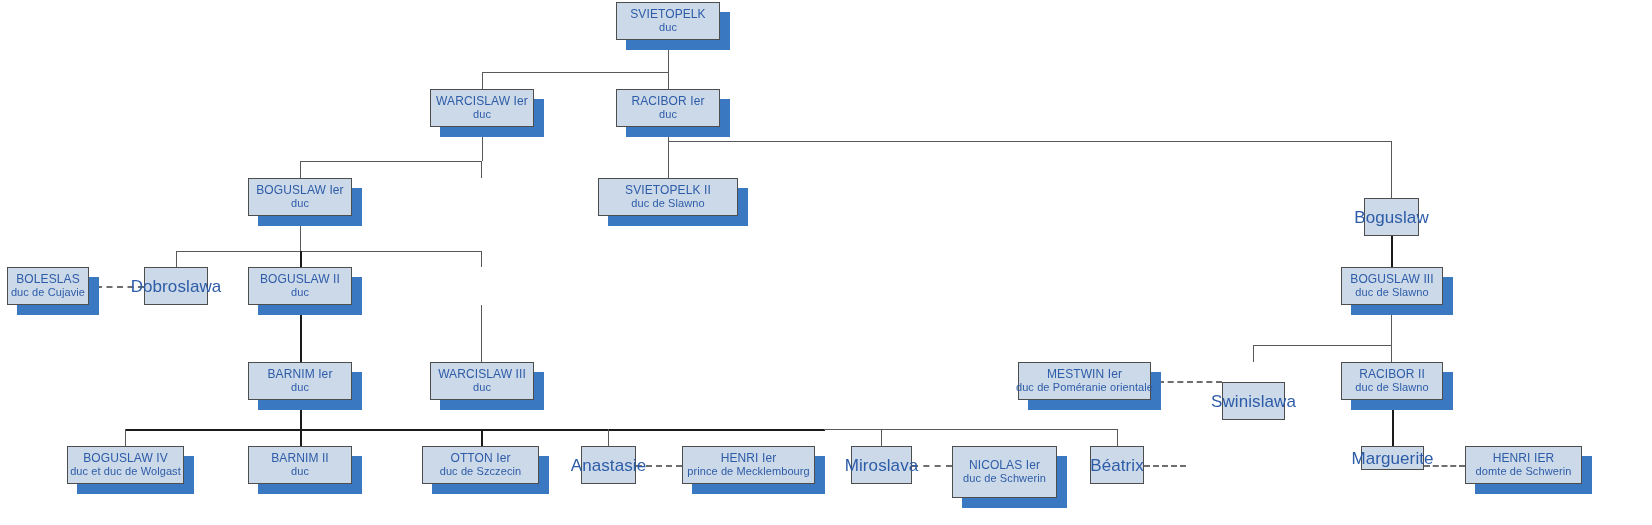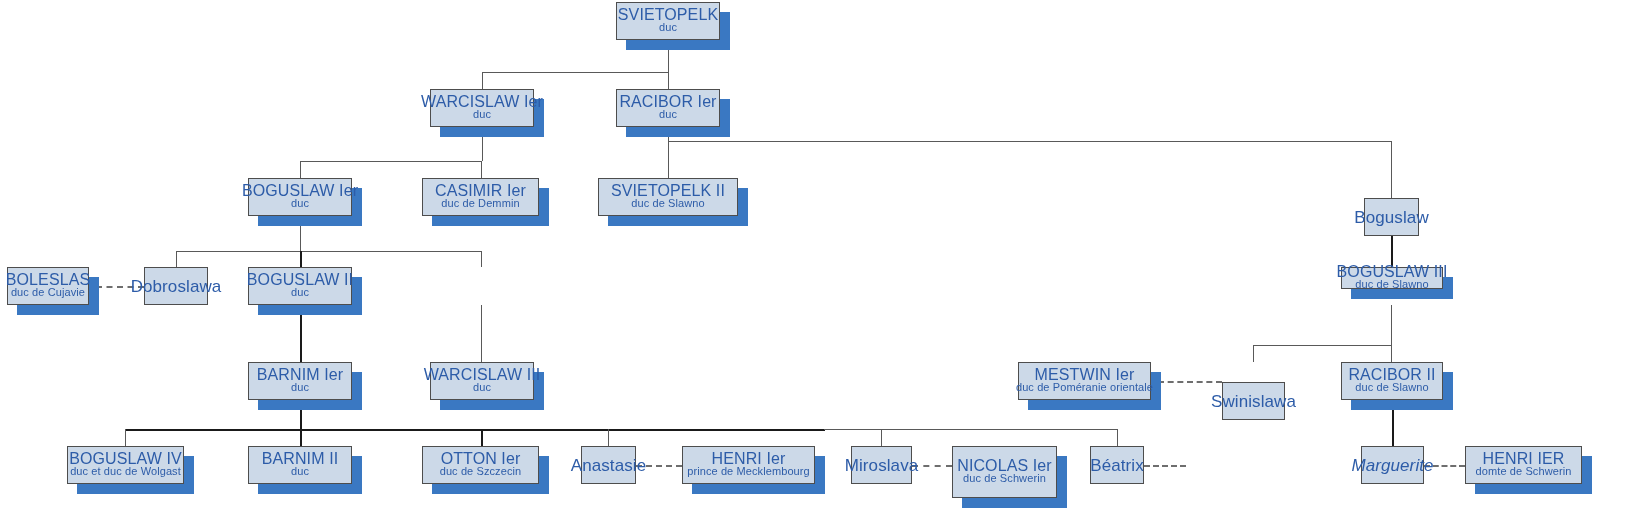--- a/index.html
+++ b/index.html
@@ -20,21 +20,21 @@
 
   
   .node{position:absolute;box-sizing:border-box;}
   .shadow{position:absolute;left:10px;top:10px;width:100%;height:100%;
           background:#3a78c2;}
   .box{position:absolute;left:0;top:0;width:100%;height:100%;
        box-sizing:border-box;
        background:#ccd9e8;border:1px solid #4d4d4d;
        display:flex;flex-direction:column;align-items:center;
        justify-content:center;}
-  .nm{color:#2d5ca8;font-size:16px;line-height:13px;text-align:center;
+  .nm{color:#2d5ca8;font-size:12px;line-height:13px;text-align:center;
       white-space:nowrap;letter-spacing:.1px;}
   .ti{color:#2d5ca8;font-size:11px;line-height:13px;text-align:center;
       white-space:nowrap;letter-spacing:.1px;}
   .solo .nm{font-size:17px;}
 </style>
 </head>
 <body>
 
 <div id="canvas">
 
@@ -114,27 +114,20 @@
   </div>
 
   <div class="node" style="left:248px;top:178px;width:104px;height:38px;">
     <div class="shadow"></div>
     <div class="box">
       <div class="nm">BOGUSLAW Ier</div>
       <div class="ti">duc</div>
     </div>
   </div>
 
-  <div class="node" style="left:422px;top:178px;width:117px;height:38px;">
-    <div class="shadow"></div>
-    <div class="box">
-      <div class="nm">CASIMIR Ier</div>
-      <div class="ti">duc de Demmin</div>
-    </div>
-  </div>
 
   <div class="node" style="left:598px;top:178px;width:140px;height:38px;">
     <div class="shadow"></div>
     <div class="box">
       <div class="nm">SVIETOPELK II</div>
       <div class="ti">duc de Slawno</div>
     </div>
   </div>
 
   <div class="node solo" style="left:1364px;top:198px;width:55px;height:38px;">
@@ -159,21 +152,21 @@
 
   <div class="node" style="left:248px;top:267px;width:104px;height:38px;">
     <div class="shadow"></div>
     <div class="box">
       <div class="nm">BOGUSLAW II</div>
       <div class="ti">duc</div>
     </div>
   </div>
 
 
-  <div class="node" style="left:1341px;top:267px;width:102px;height:22px;">
+  <div class="node" style="left:1341px;top:267px;width:102px;height:38px;">
     <div class="shadow"></div>
     <div class="box">
       <div class="nm">BOGUSLAW III</div>
       <div class="ti">duc de Slawno</div>
     </div>
   </div>
 
   <div class="node" style="left:248px;top:362px;width:104px;height:38px;">
     <div class="shadow"></div>
     <div class="box">
@@ -264,21 +257,21 @@
     </div>
   </div>
 
   <div class="node solo" style="left:1090px;top:446px;width:54px;height:38px;">
     <div class="box">
       <div class="nm">Béatrix</div>
     </div>
   </div>
 
 
-  <div class="node solo" style="left:1361px;top:446px;width:63px;height:38px;font-style:italic;">
+  <div class="node solo" style="left:1361px;top:446px;width:63px;height:24px;">
     <div class="box">
       <div class="nm">Marguerite</div>
     </div>
   </div>
 
   <div class="node" style="left:1465px;top:446px;width:117px;height:38px;">
     <div class="shadow"></div>
     <div class="box">
       <div class="nm">HENRI IER</div>
       <div class="ti">domte de Schwerin</div>

